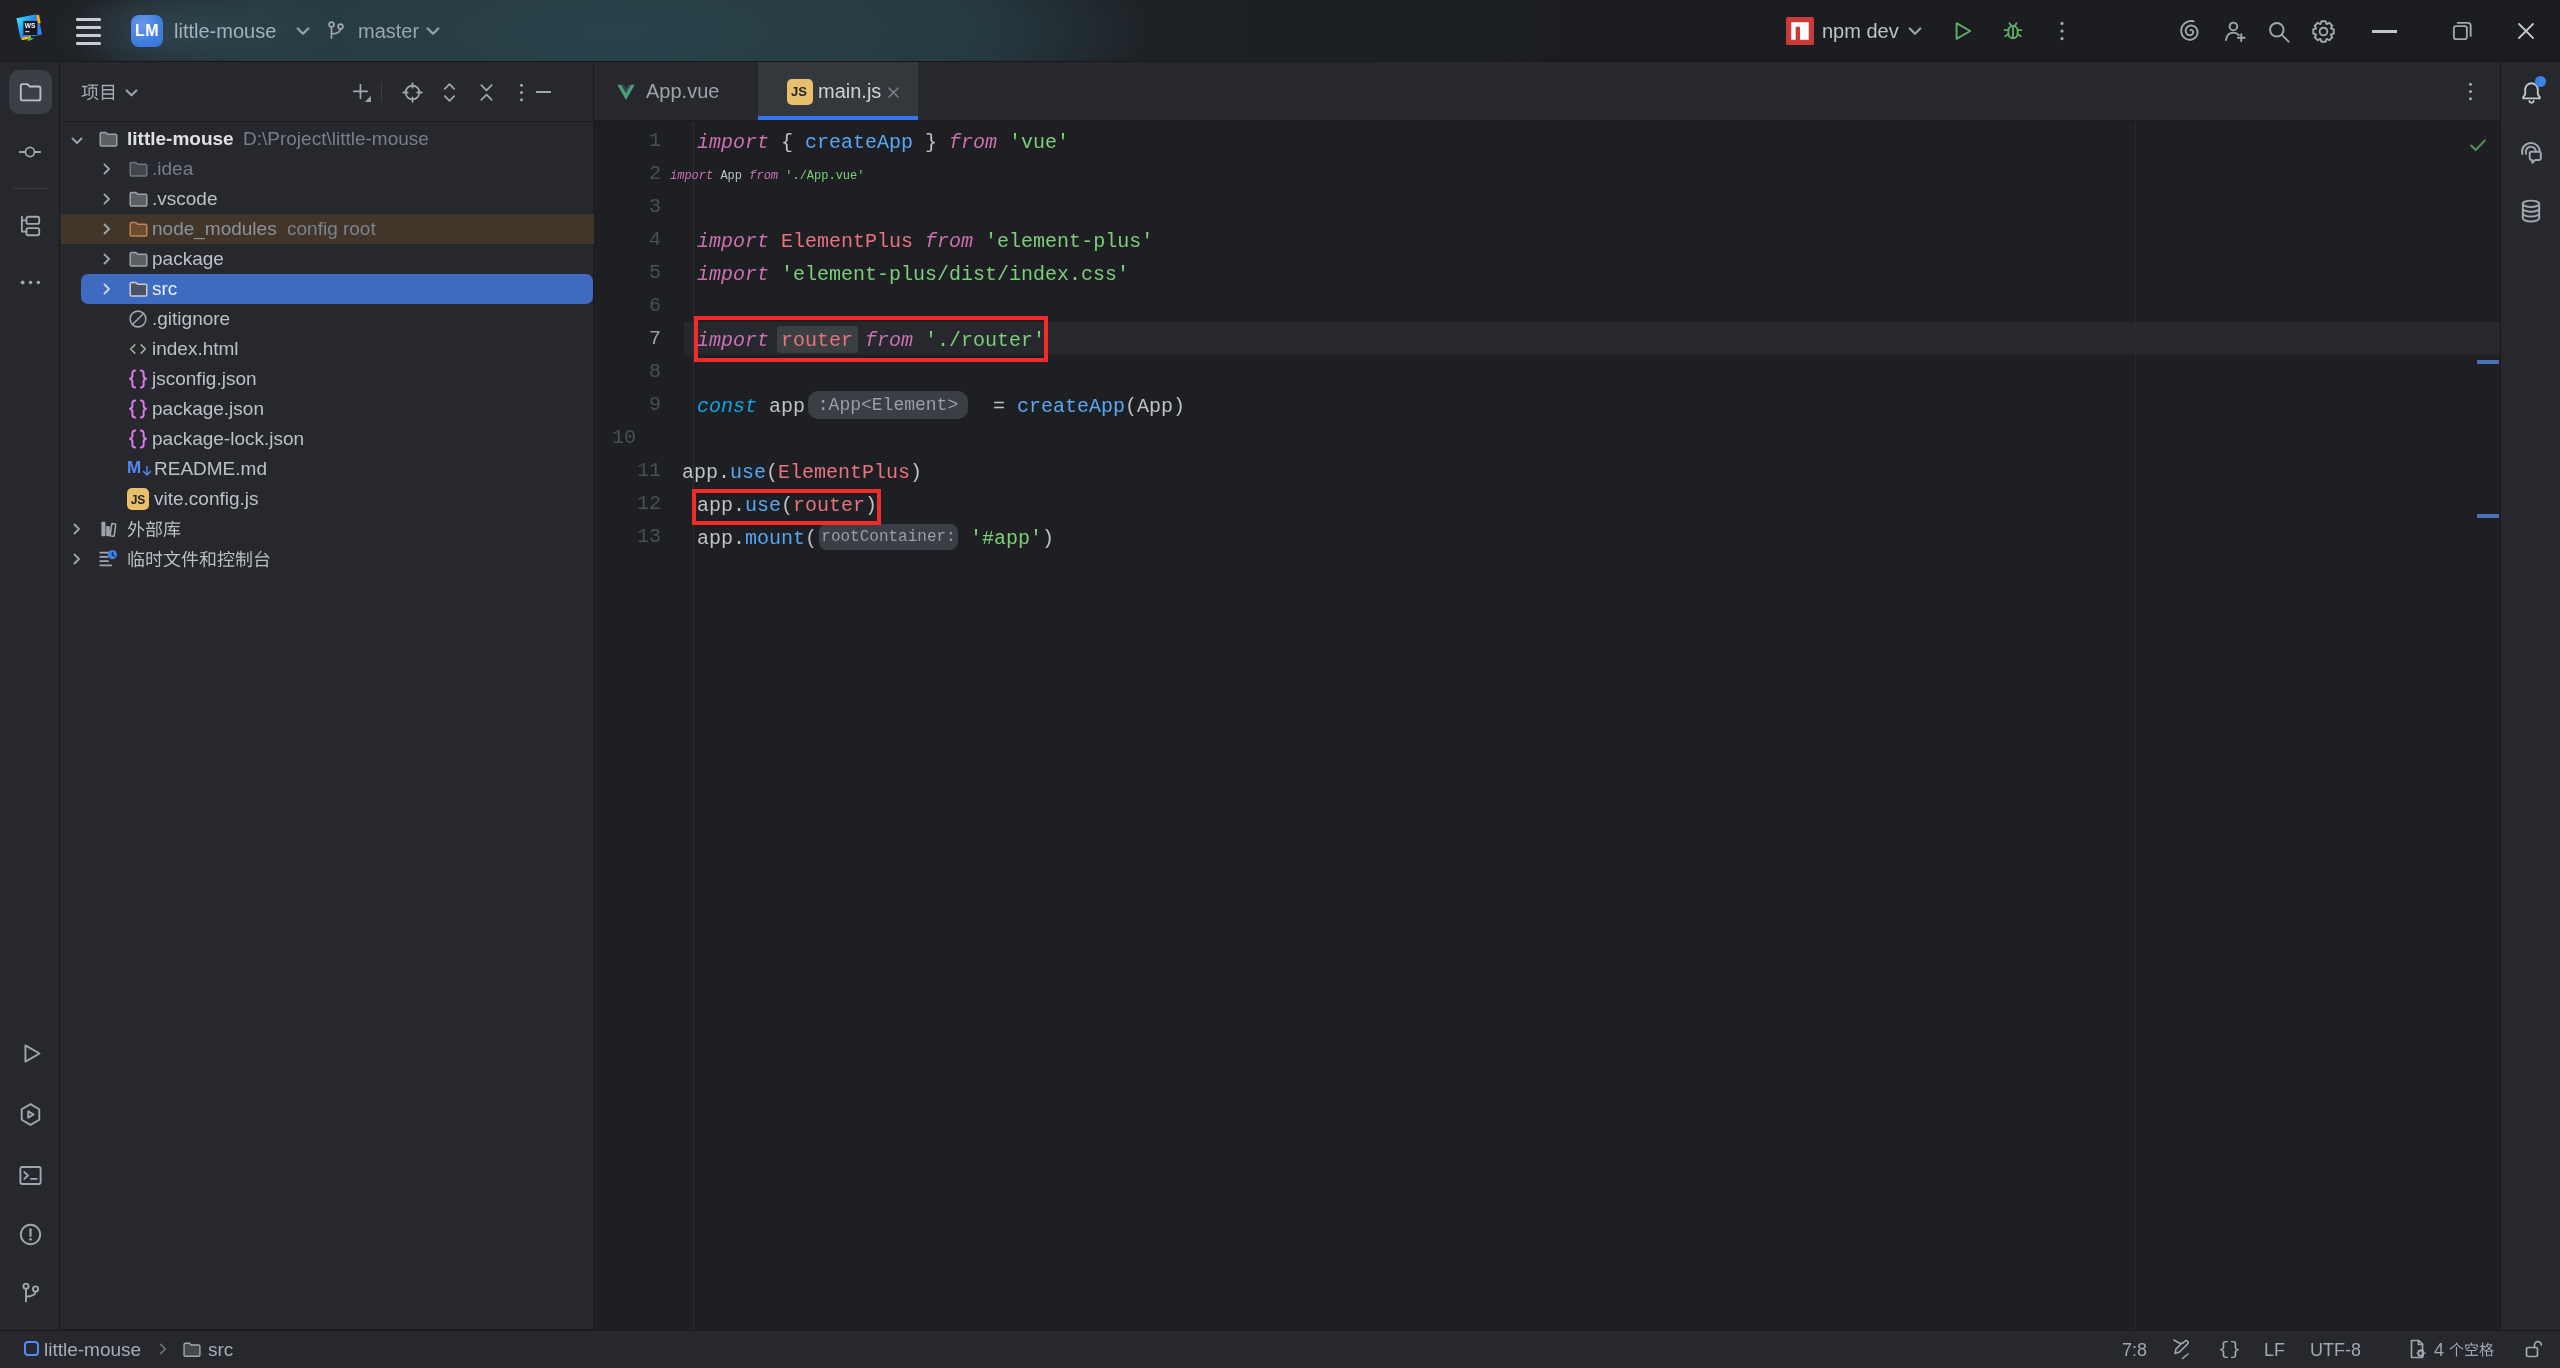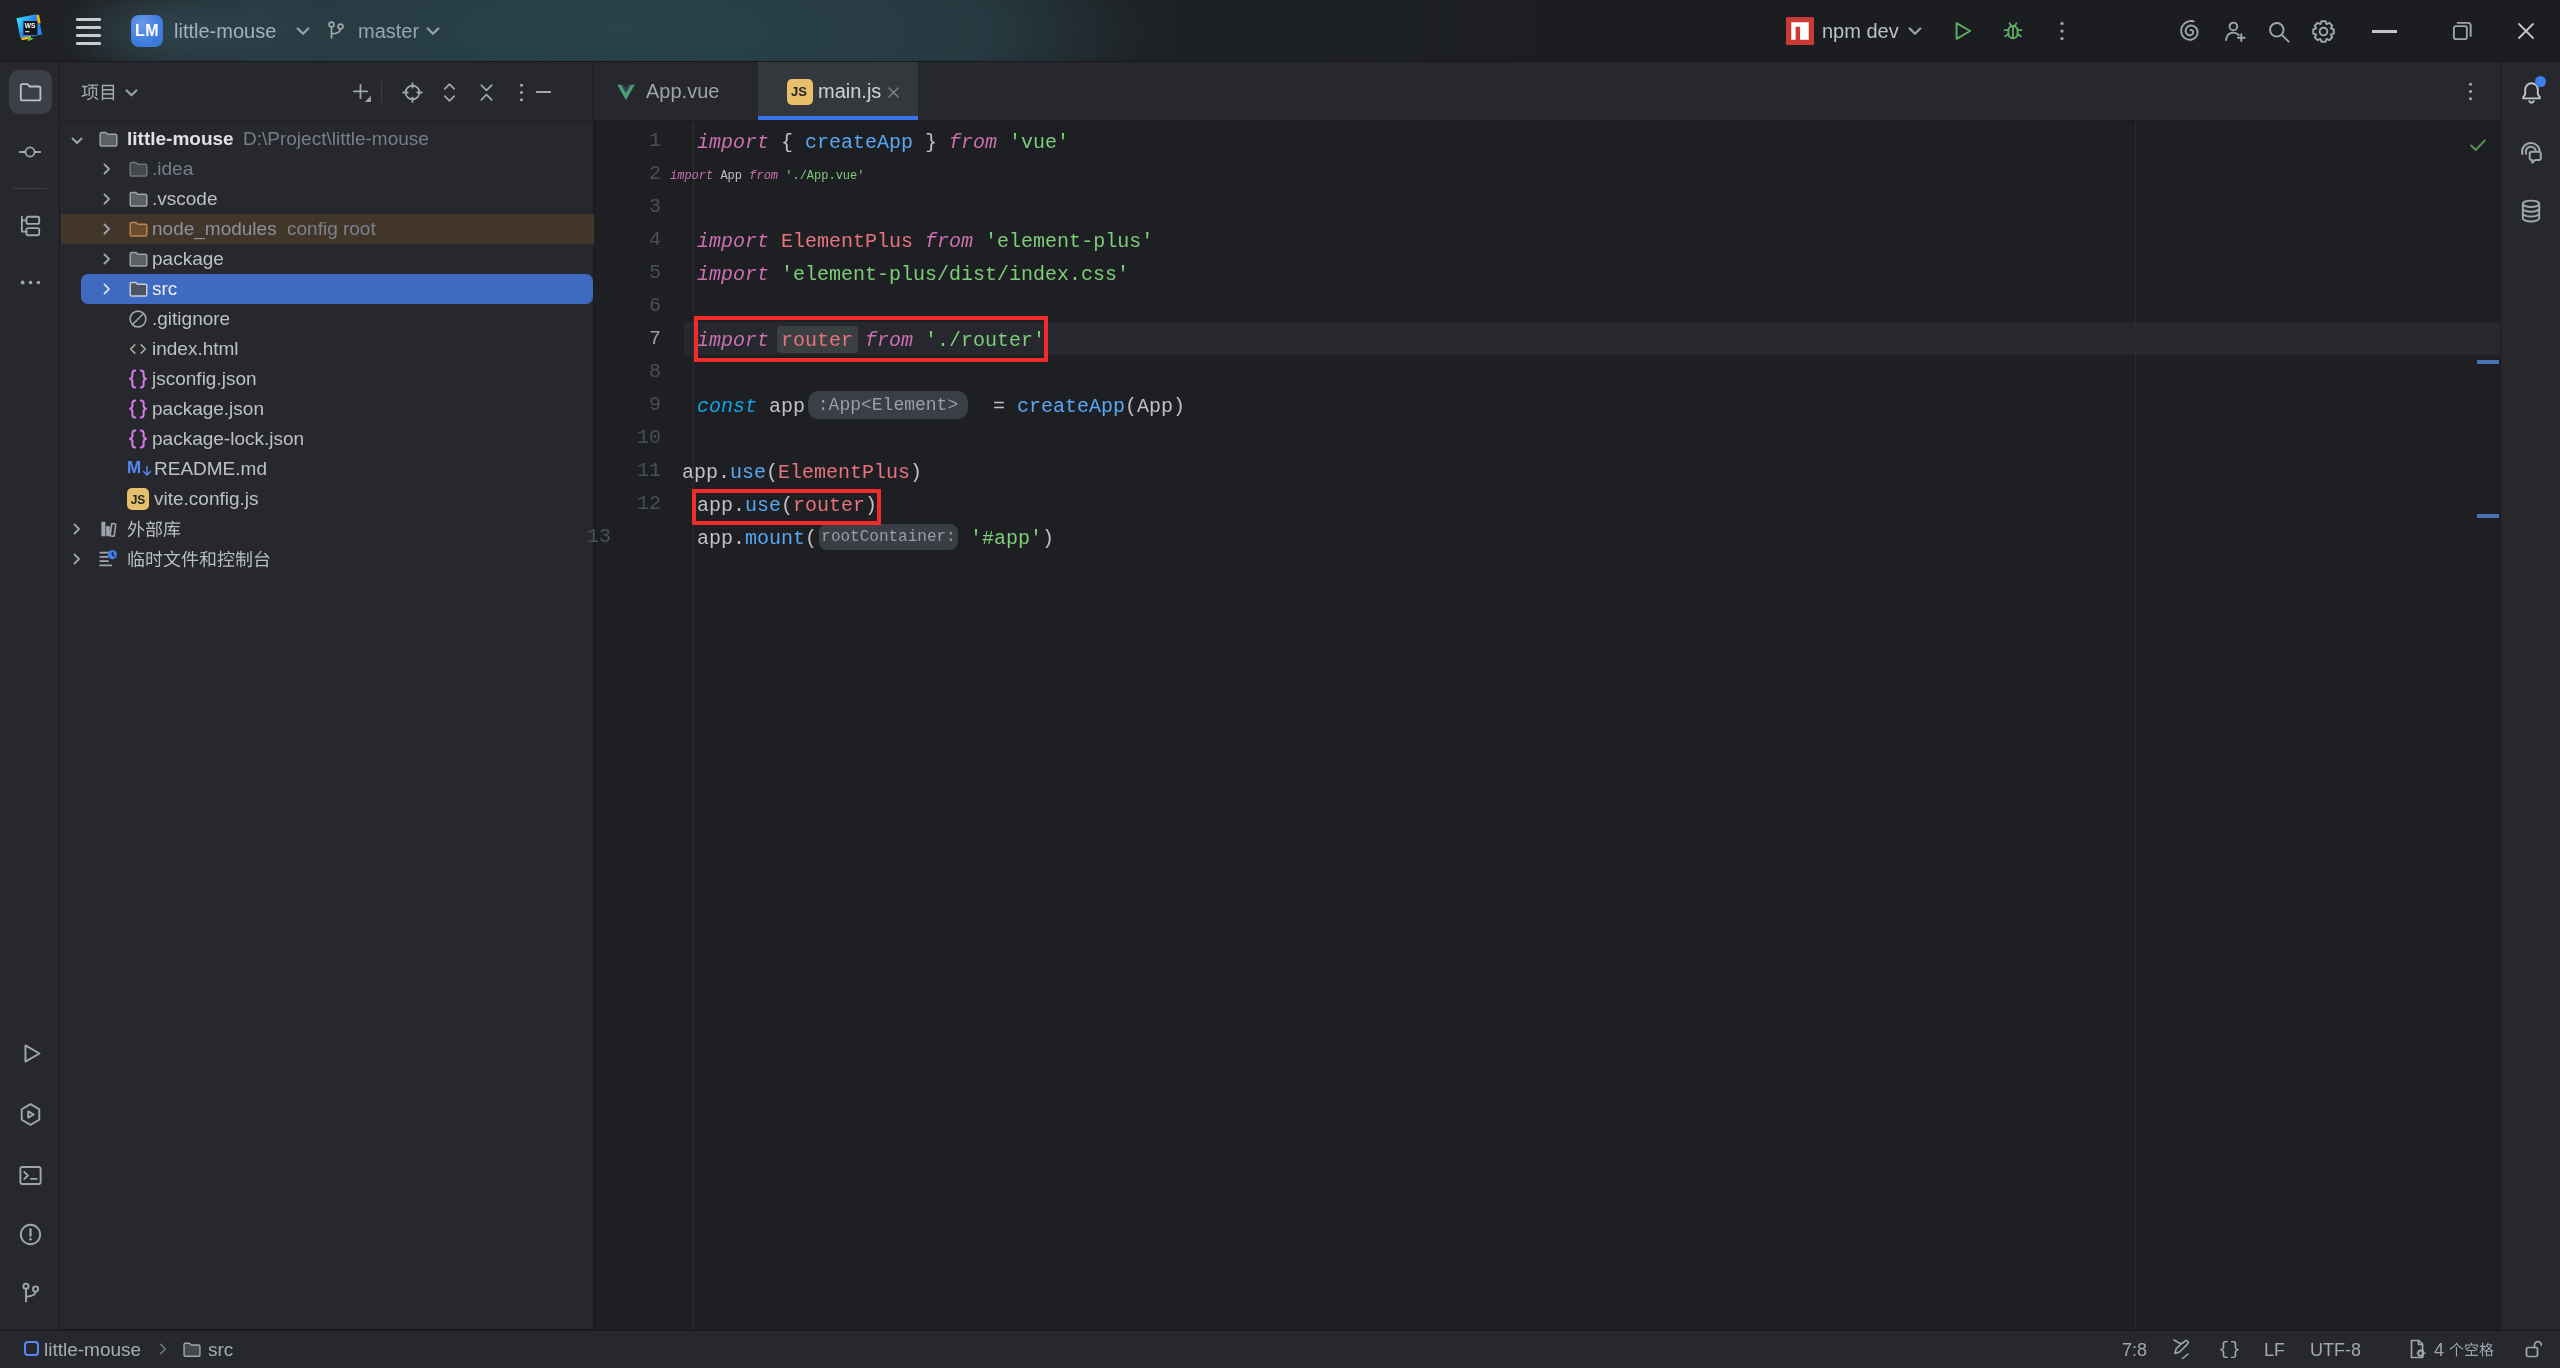--- a/index.html
+++ b/index.html
@@ -291,24 +291,24 @@
 <div class="abs" style="left:777px;top:326px;width:81px;height:27px;border-radius:3px;background:#3a3f42"></div>
 <div class="txt mono" style="left:587px;top:129px;width:74px;text-align:right;font-size:20px;color:#494e57">1</div>
 <div class="txt mono" style="left:587px;top:162px;width:74px;text-align:right;font-size:20px;color:#494e57">2</div>
 <div class="txt mono" style="left:587px;top:195px;width:74px;text-align:right;font-size:20px;color:#494e57">3</div>
 <div class="txt mono" style="left:587px;top:228px;width:74px;text-align:right;font-size:20px;color:#494e57">4</div>
 <div class="txt mono" style="left:587px;top:261px;width:74px;text-align:right;font-size:20px;color:#494e57">5</div>
 <div class="txt mono" style="left:587px;top:294px;width:74px;text-align:right;font-size:20px;color:#494e57">6</div>
 <div class="txt mono" style="left:587px;top:327px;width:74px;text-align:right;font-size:20px;color:#9a9ea6">7</div>
 <div class="txt mono" style="left:587px;top:360px;width:74px;text-align:right;font-size:20px;color:#494e57">8</div>
 <div class="txt mono" style="left:587px;top:393px;width:74px;text-align:right;font-size:20px;color:#494e57">9</div>
-<div class="txt mono" style="left:587px;top:426px;width:74px;text-align:right;font-size:20px;color:#494e57">10</div>
+<div class="txt mono" style="left:587px;top:426px;width:74px;text-align:center;font-size:20px;color:#494e57">10</div>
 <div class="txt mono" style="left:587px;top:459px;width:74px;text-align:right;font-size:20px;color:#494e57">11</div>
 <div class="txt mono" style="left:587px;top:492px;width:74px;text-align:right;font-size:20px;color:#494e57">12</div>
-<div class="txt mono" style="left:587px;top:525px;width:74px;text-align:left;font-size:20px;color:#494e57">13</div>
+<div class="txt mono" style="left:587px;top:525px;width:74px;text-align:right;font-size:20px;color:#494e57">13</div>
 <div class="txt mono" style="left:697px;top:129px;font-size:20px;line-height:28px"><span style="color:#cb70b0;font-style:italic;">import</span><span style="color:#bec1c7;"> { </span><span style="color:#56a8f5;">createApp</span><span style="color:#bec1c7;"> } </span><span style="color:#cb70b0;font-style:italic;">from</span><span style="color:#bec1c7;"> </span><span style="color:#7cce79;">'vue'</span></div>
 <div class="txt mono" style="left:670px;top:162px;font-size:12px;line-height:28px"><span style="color:#cb70b0;font-style:italic;">import</span><span style="color:#bec1c7;"> App </span><span style="color:#cb70b0;font-style:italic;">from</span><span style="color:#bec1c7;"> </span><span style="color:#7cce79;">'./App.vue'</span></div>
 <div class="txt mono" style="left:697px;top:228px;font-size:20px;line-height:28px"><span style="color:#cb70b0;font-style:italic;">import</span><span style="color:#bec1c7;"> </span><span style="color:#e8727e;">ElementPlus</span><span style="color:#bec1c7;"> </span><span style="color:#cb70b0;font-style:italic;">from</span><span style="color:#bec1c7;"> </span><span style="color:#7cce79;">'element-plus'</span></div>
 <div class="txt mono" style="left:697px;top:261px;font-size:20px;line-height:28px"><span style="color:#cb70b0;font-style:italic;">import</span><span style="color:#bec1c7;"> </span><span style="color:#7cce79;">'element-plus/dist/index.css'</span></div>
 <div class="txt mono" style="left:697px;top:327px;font-size:20px;line-height:28px"><span style="color:#cb70b0;font-style:italic;">import</span><span style="color:#bec1c7;"> </span><span style="color:#e8727e;">router</span><span style="color:#bec1c7;"> </span><span style="color:#cb70b0;font-style:italic;">from</span><span style="color:#bec1c7;"> </span><span style="color:#7cce79;">'./router'</span></div>
 <div class="txt mono" style="left:697px;top:393px;font-size:20px;line-height:28px"><span style="color:#0ea5e9;font-style:italic;">const</span><span style="color:#bec1c7;"> app</span></div>
 <div class="txt mono" style="left:808px;top:391px;width:160px;height:28px;border-radius:10px;background:#3b3e44;color:#999fa8;font-size:18px;line-height:28px;text-align:center">:App&lt;Element&gt;</div>
 <div class="txt mono" style="left:993px;top:393px;font-size:20px;line-height:28px"><span style="color:#bec1c7;">= </span><span style="color:#56a8f5;">createApp</span><span style="color:#bec1c7;">(App)</span></div>
 <div class="txt mono" style="left:682px;top:459px;font-size:20px;line-height:28px"><span style="color:#bec1c7;">app</span><span style="color:#bec1c7;">.</span><span style="color:#56a8f5;">use</span><span style="color:#bec1c7;">(</span><span style="color:#e8727e;">ElementPlus</span><span style="color:#bec1c7;">)</span></div>
 <div class="txt mono" style="left:697px;top:492px;font-size:20px;line-height:28px"><span style="color:#bec1c7;">app</span><span style="color:#bec1c7;">.</span><span style="color:#56a8f5;">use</span><span style="color:#bec1c7;">(</span><span style="color:#e8727e;">router</span><span style="color:#bec1c7;">)</span></div>

